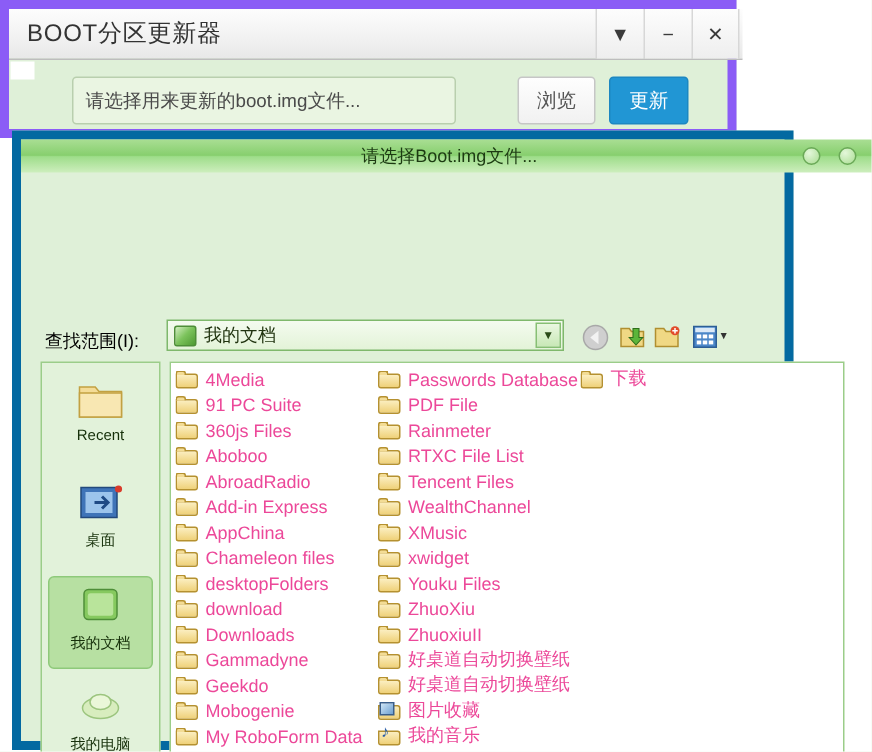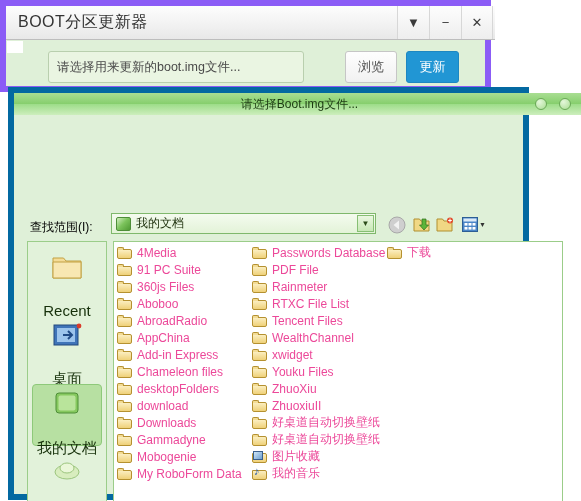--- a/index.html
+++ b/index.html
@@ -164,21 +164,21 @@
     position: absolute; left: 4px; width: 70px; height: 62px;
     display: flex; flex-direction: column; align-items: center; justify-content: flex-start;
     box-sizing: border-box; padding-top: 4px;
   }
   .place-item.selected {
     background: #b7e0a2;
     border: 1px solid #8ec97a;
     border-radius: 4px;
   }
   .place-label {
-    font-size: 15px; color: #16300a; margin-top: 20px; white-space: nowrap;
+    font-size: 10px; color: #16300a; margin-top: 3px; white-space: nowrap;
   }
   .place-icon { width: 34px; height: 30px; position: relative; }
 
   
   #file-list {
     position: absolute; left: 99px; top: 148px;
     width: 450px; height: 282px;
     background: #ffffff;
     border: 1px solid #9bcd89;
     box-sizing: border-box;
@@ -372,45 +372,49 @@
           <div class="file-item">
             <span class="fi fi-folder"></span>
             <span class="file-label">Aboboo</span>
           </div>
           <div class="file-item">
             <span class="fi fi-folder"></span>
             <span class="file-label">AbroadRadio</span>
           </div>
           <div class="file-item">
             <span class="fi fi-folder"></span>
+            <span class="file-label">Add-in Express</span>
+          </div>
+          <div class="file-item">
+            <span class="fi fi-folder"></span>
             <span class="file-label">AppChina</span>
           </div>
           <div class="file-item">
             <span class="fi fi-folder"></span>
-            <span class="file-label">Add-in Express</span>
-          </div>
-          <div class="file-item">
-            <span class="fi fi-folder"></span>
             <span class="file-label">Chameleon files</span>
           </div>
           <div class="file-item">
             <span class="fi fi-folder"></span>
             <span class="file-label">desktopFolders</span>
           </div>
           <div class="file-item">
             <span class="fi fi-folder"></span>
             <span class="file-label">download</span>
           </div>
           <div class="file-item">
             <span class="fi fi-folder"></span>
             <span class="file-label">Downloads</span>
           </div>
           <div class="file-item">
             <span class="fi fi-folder"></span>
             <span class="file-label">Gammadyne</span>
+          </div>
+          <div class="file-item">
+            <span class="fi fi-folder"></span>
+            <span class="file-label">Geekdo</span>
           </div>
           <div class="file-item">
             <span class="fi fi-folder"></span>
             <span class="file-label">Mobogenie</span>
           </div>
           <div class="file-item">
             <span class="fi fi-folder"></span>
             <span class="file-label">My RoboForm Data</span>
           </div>
         </div>
@@ -434,20 +438,24 @@
           <div class="file-item">
             <span class="fi fi-folder"></span>
             <span class="file-label">Tencent Files</span>
           </div>
           <div class="file-item">
             <span class="fi fi-folder"></span>
             <span class="file-label">WealthChannel</span>
           </div>
           <div class="file-item">
             <span class="fi fi-folder"></span>
+            <span class="file-label">XMusic</span>
+          </div>
+          <div class="file-item">
+            <span class="fi fi-folder"></span>
             <span class="file-label">xwidget</span>
           </div>
           <div class="file-item">
             <span class="fi fi-folder"></span>
             <span class="file-label">Youku Files</span>
           </div>
           <div class="file-item">
             <span class="fi fi-folder"></span>
             <span class="file-label">ZhuoXiu</span>
           </div>

